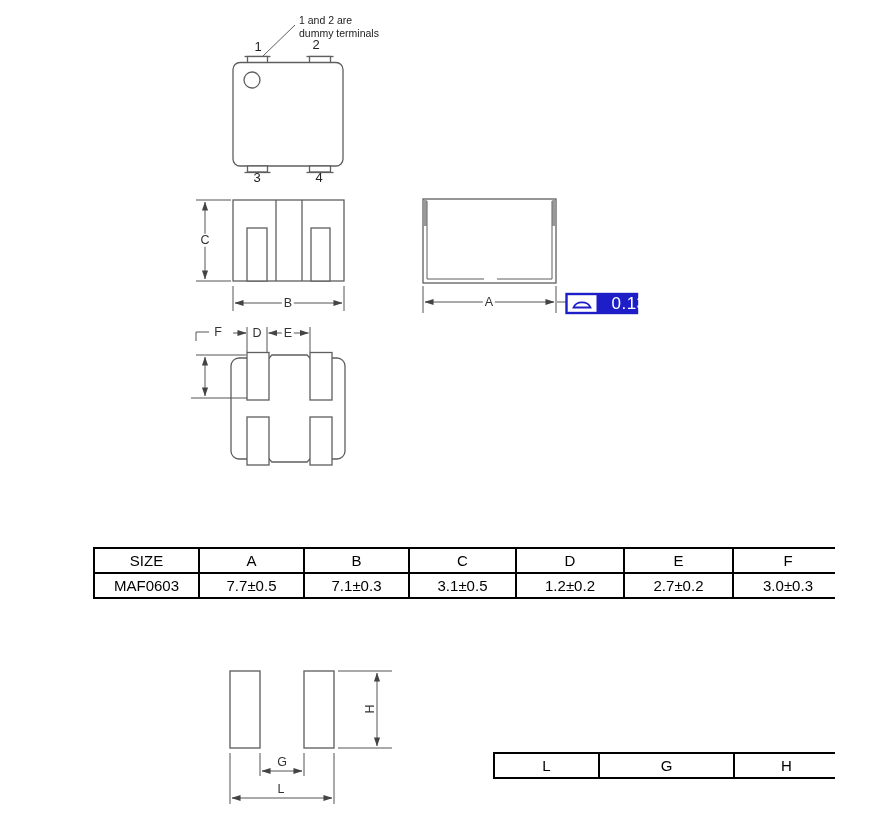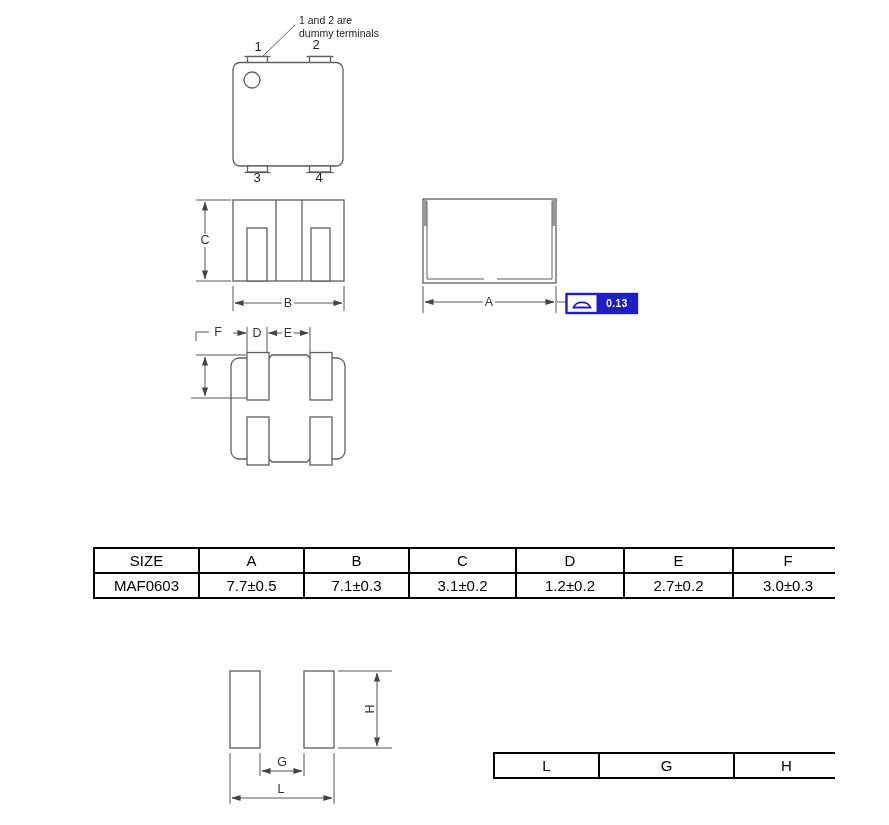--- a/index.html
+++ b/index.html
@@ -6,22 +6,22 @@
   #page{position:relative;width:835px;height:825px;background:#fff;overflow:hidden;
         font-family:"Liberation Sans",sans-serif;}
   #lineart{position:absolute;left:0;top:0;}
   .lbl{position:absolute;transform:translate(-50%,-50%);font-size:12.5px;color:#333;
        background:#fff;padding:0 2px;line-height:1;white-space:nowrap;}
   .lbl-rot{position:absolute;transform:translate(-50%,-50%) rotate(90deg);font-size:12.5px;
        color:#333;background:#fff;padding:0 2px;line-height:1;}
   .term{position:absolute;transform:translate(-50%,0);font-size:13px;color:#222;line-height:1;}
   .note{position:absolute;font-size:10.5px;color:#222;line-height:1.15;white-space:nowrap;}
   .gdt-val{position:absolute;left:597px;top:294px;width:40px;height:19px;display:flex;
-       align-items:center;justify-content:center;color:#fff;font-weight:bold;
-       font-size:10px;letter-spacing:.5px;}
+       align-items:center;justify-content:center;color:#fff;font-weight:normal;
+       font-size:17px;letter-spacing:.5px;padding-left:12px;}
   table{border-collapse:collapse;table-layout:fixed;position:absolute;background:#fff;}
   th,td{border:2px solid #000;text-align:center;vertical-align:middle;
         font-size:15px;font-weight:normal;color:#000;padding:0;}
   #size-table{left:93px;top:547px;width:749px;}
   #size-table tr{height:25px;}
   #land-table{left:493px;top:752px;width:345px;}
   #land-table tr{height:25px;}
 </style>
 </head>
 <body>
@@ -173,21 +173,21 @@
       <th>B</th>
       <th>C</th>
       <th>D</th>
       <th>E</th>
       <th>F</th>
     </tr>
     <tr>
       <td>MAF0603</td>
       <td>7.7±0.5</td>
       <td>7.1±0.3</td>
-      <td>3.1±0.2</td>
+      <td>3.1±0.5</td>
       <td>1.2±0.2</td>
       <td>2.7±0.2</td>
       <td>3.0±0.3</td>
     </tr>
   </tbody>
     </table>
 
   <table id="land-table">
     <colgroup>
       <col style="width:105px">

